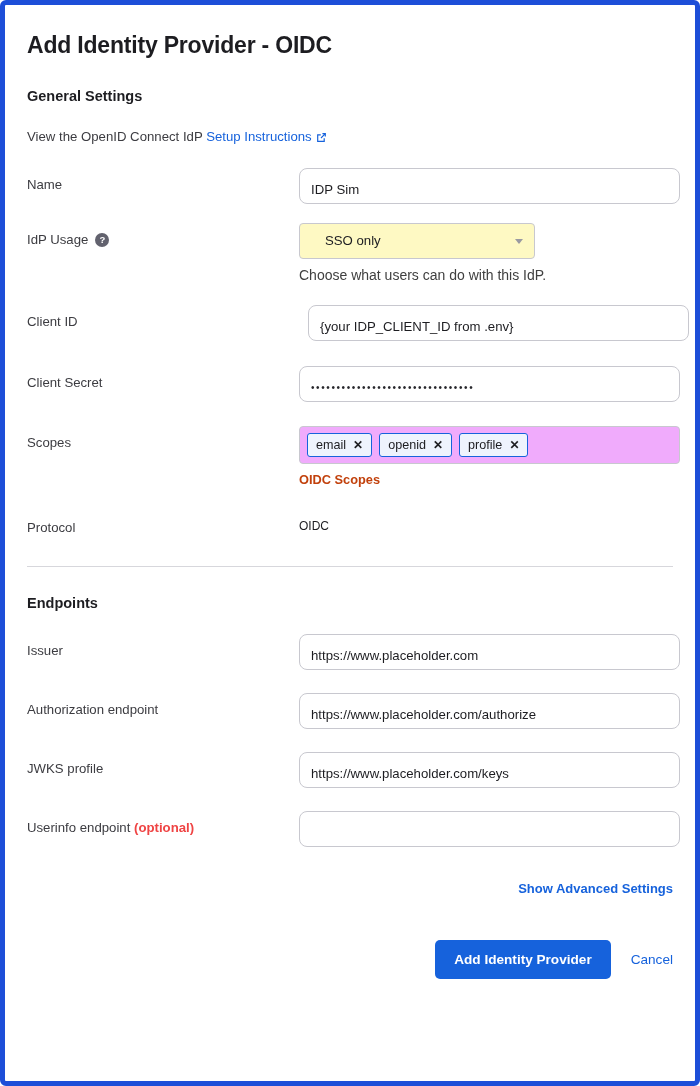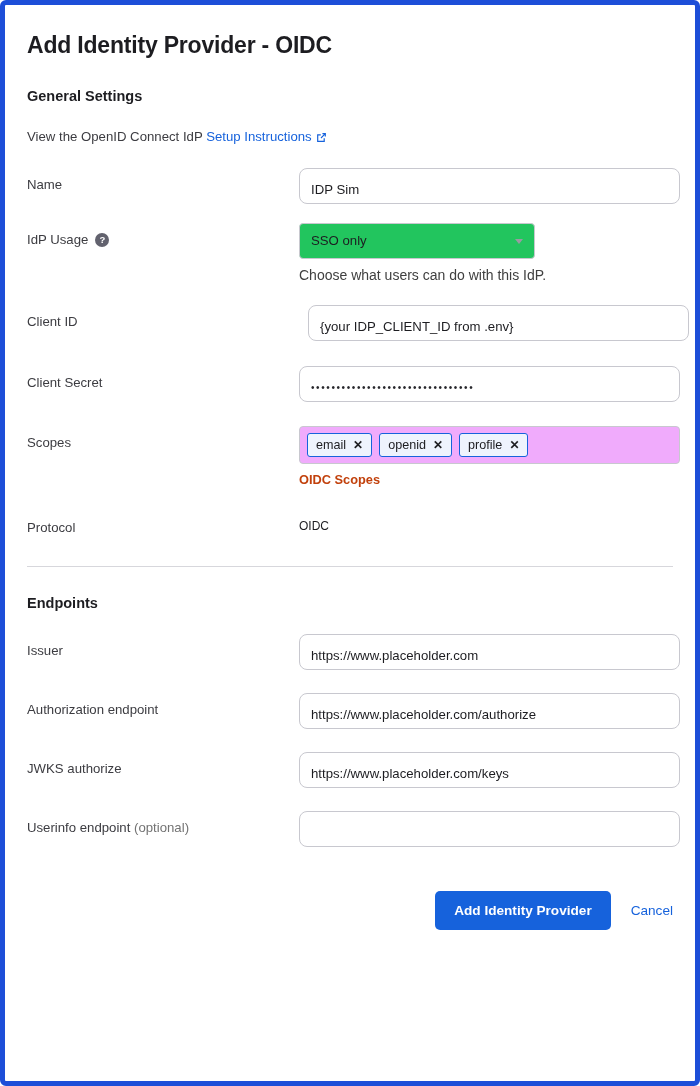--- a/index.html
+++ b/index.html
@@ -70,21 +70,22 @@
   }
   .label {
     width: 272px;
     flex: 0 0 272px;
     font-size: 13.2px;
     color: #3c3c41;
     line-height: 1.3;
     padding-top: 8px;
   }
   .label .optional {
-    color: #737373;
+    color: #ef4444;
+    font-weight: bold;
   }
   .field {
     flex: 1 1 auto;
     min-width: 0;
   }
 
   
   .help-icon {
     display: inline-flex;
     align-items: center;
@@ -120,25 +121,25 @@
     letter-spacing: 1.6px;
     color: #27272c;
   }
 
   .select {
     position: relative;
     width: 236px;
     height: 36px;
     border: 1px solid #c8c8cf;
     border-radius: 4px;
-    background: #22c55e;
+    background: #fef9c3;
     font-size: 13.2px;
     color: #1d1d21;
     line-height: 34px;
-    padding: 0 28px 0 11px;
+    padding: 0 28px 0 25px;
     white-space: nowrap;
     overflow: hidden;
   }
   .caret {
     position: absolute;
     right: 11px;
     top: 15px;
     width: 0; height: 0;
     border-left: 4.5px solid transparent;
     border-right: 4.5px solid transparent;
@@ -351,35 +352,38 @@
 
   <div class="row sp-ep">
     <div class="label">Authorization endpoint</div>
     <div class="field">
       <div class="input" placeholder="">https://www.placeholder.com/authorize</div>
     </div>
   </div>
 
 
   <div class="row sp-ep">
-    <div class="label">JWKS authorize</div>
+    <div class="label">JWKS profile</div>
     <div class="field">
       <div class="input" placeholder="">https://www.placeholder.com/keys</div>
     </div>
   </div>
 
   <div class="row sp-ep">
     <div class="label">
       <span>Userinfo endpoint</span>
       <span class="optional">(optional)</span>
     </div>
     <div class="field">
       <div class="input" placeholder="">&nbsp;</div>
     </div>
   </div>
 
+  <div class="adv-row sp-adv">
+    <a class="adv-link" href="#">Show Advanced Settings</a>
+  </div>
 
   <div class="actions sp-act">
     <button class="btn-primary">Add Identity Provider</button>
     <button class="btn-link">Cancel</button>
   </div>
 
 </div>
 
 </body></html>

